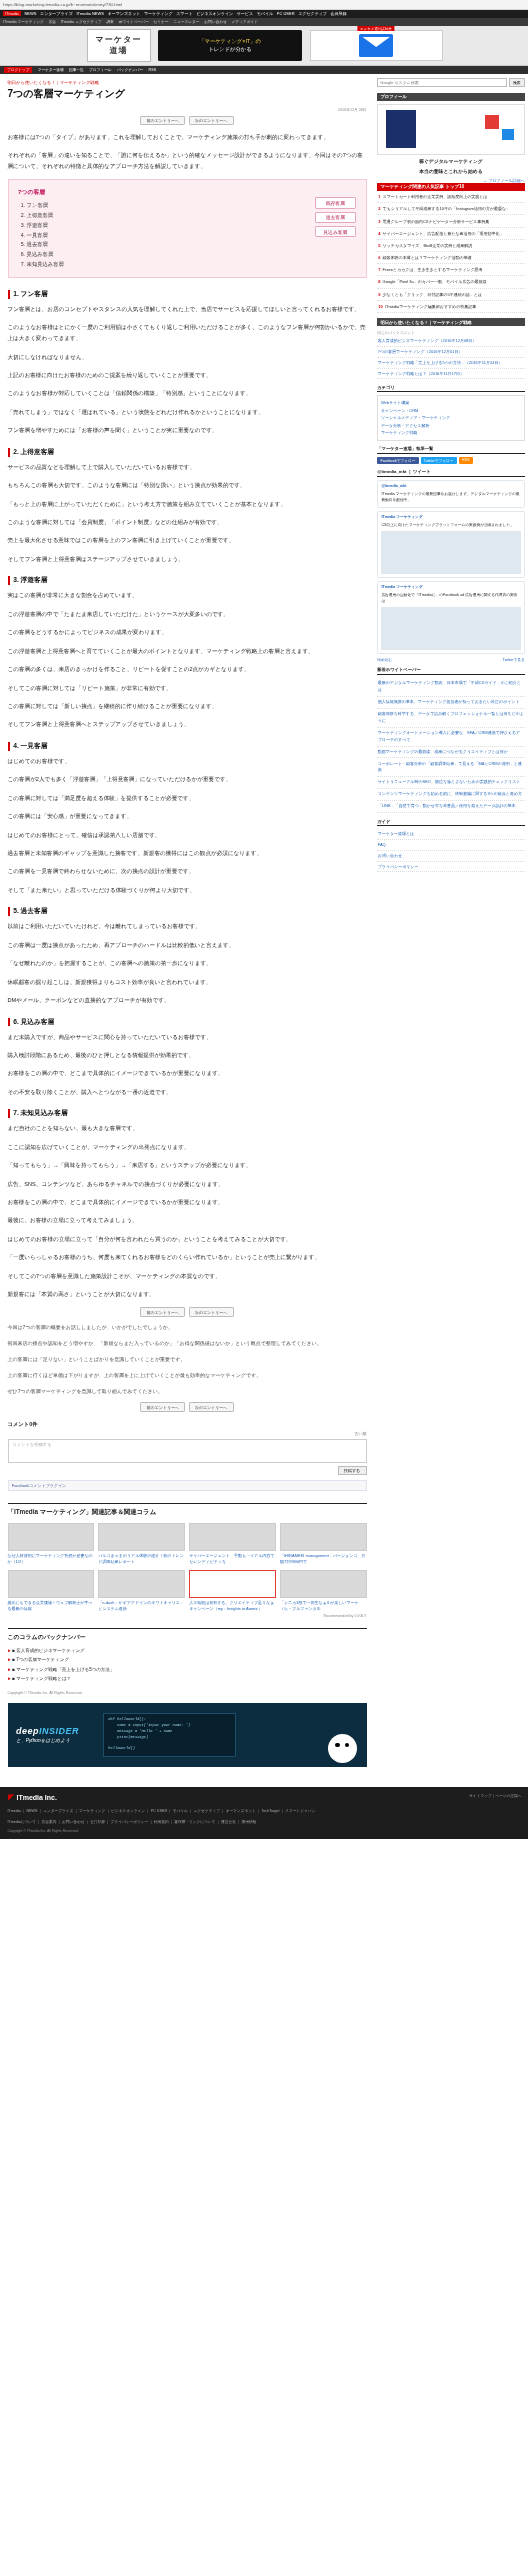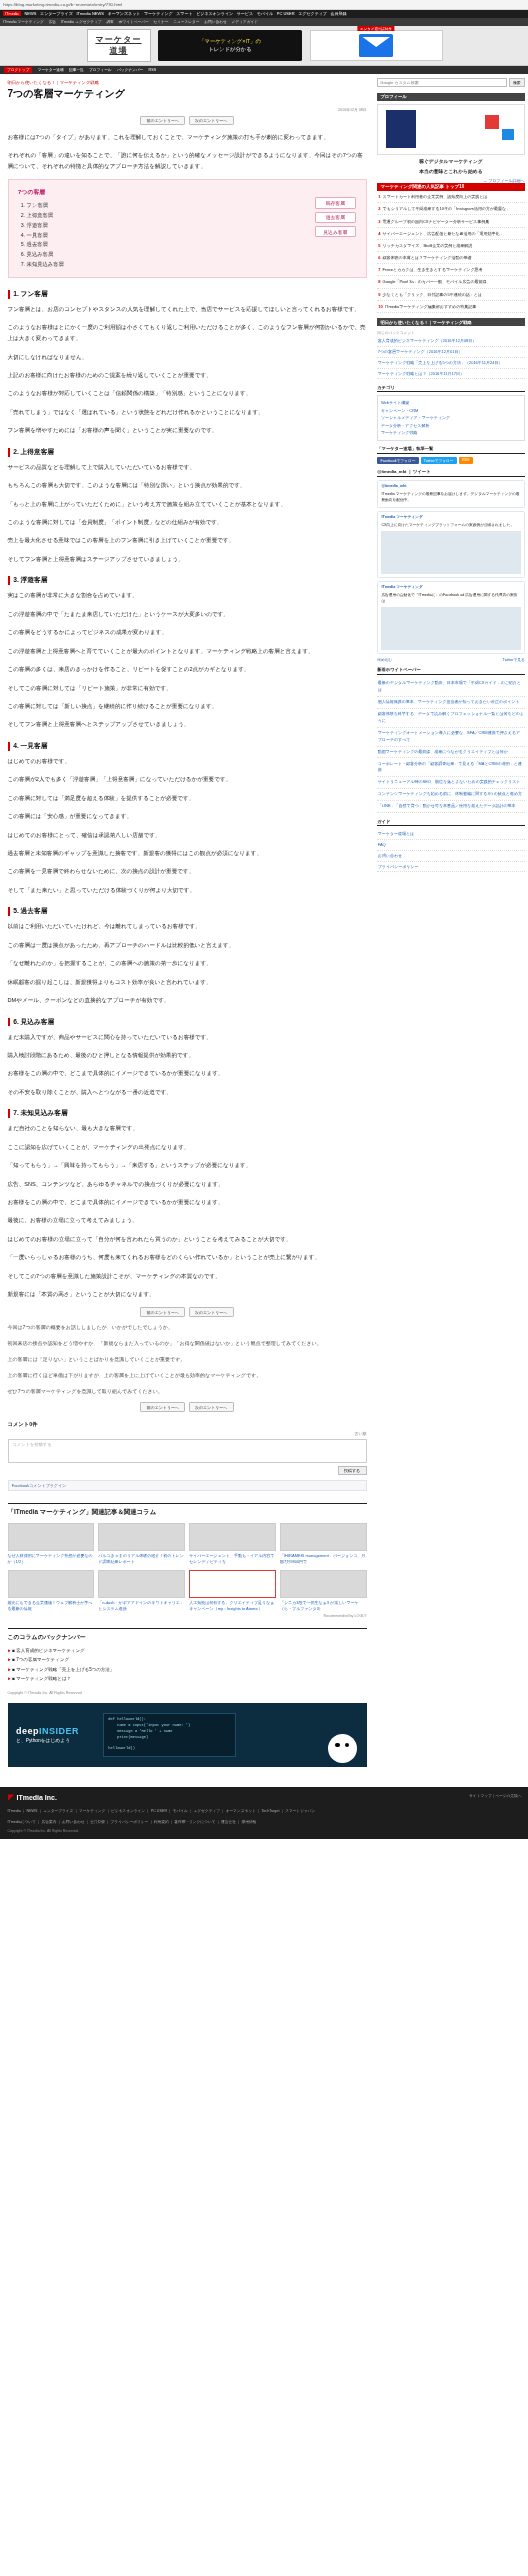--- a/index.html
+++ b/index.html
@@ -33,21 +33,21 @@
   }
 
   
   .heroband {
     background:#e9e9e9; display:flex; align-items:center; justify-content:center;
     gap:7.5px; padding:3.2px 0; border-bottom:0.5px solid #ccc;
   }
   .hero-logo {
     width:64px; height:33px; background:#fff; border:0.5px solid #bbb;
     display:flex; align-items:center; justify-content:center; flex-direction:column;
-    font-size:4.8px; color:#333; font-weight:bold;text-decoration:underline;
+    font-size:4.8px; color:#333; font-weight:bold;
   }
   .hero-logo .jp { font-size:8px; letter-spacing:1.1px; }
   .hero-mid {
     width:144px; height:31px; background:#111; color:#fff; border-radius:1.6px;
     display:flex; flex-direction:column; align-items:center; justify-content:center;
     font-size:5.3px; line-height:1.6; text-align:center;
   }
   .hero-mid .line1 { color:#ffd84d; }
   .hero-right {
     width:133px; height:31px; background:#fff; border:0.5px solid #ccc;
@@ -146,21 +146,21 @@
   
   .bn-title { border-top:1.1px solid #222; padding-top:3.7px; margin-top:9.6px; font-size:5.9px; font-weight:bold; }
   .bn-list { list-style:none; margin:4.3px 0 0; padding:0; font-size:4.5px; line-height:2; }
   .bn-list li:before { content:"▶ "; color:#d50000; font-size:3.7px; }
 
   .copyright { font-size:3.7px; color:#888; margin-top:7.5px; }
 
   
   .adblock {
     margin-top:7.5px; background:#0c2d3f; color:#fff; height:64px; position:relative;
-    display:flex; align-items:center; padding:0 8.5px; gap:24px;
+    display:flex; align-items:center; padding:0 8.5px; gap:24px;font-style:italic;
   }
   .adblock .ad-logo { font-size:9px; font-weight:bold; letter-spacing:0.5px; }
   .adblock .ad-logo .ins { color:#49c0f0; }
   .adblock .ad-sub { font-size:4.8px; margin-top:1.6px; }
   .adblock .ad-code {
     background:#08202d; border:0.5px solid #1d4e68; font-size:3.7px; padding:3.2px 4.3px;
     color:#9fd8ef; line-height:1.6; font-family:"Liberation Mono", monospace; width:133px;
   }
   .ad-mascot {
     position:absolute; right:9.6px; bottom:3.2px; width:29px; height:29px;

